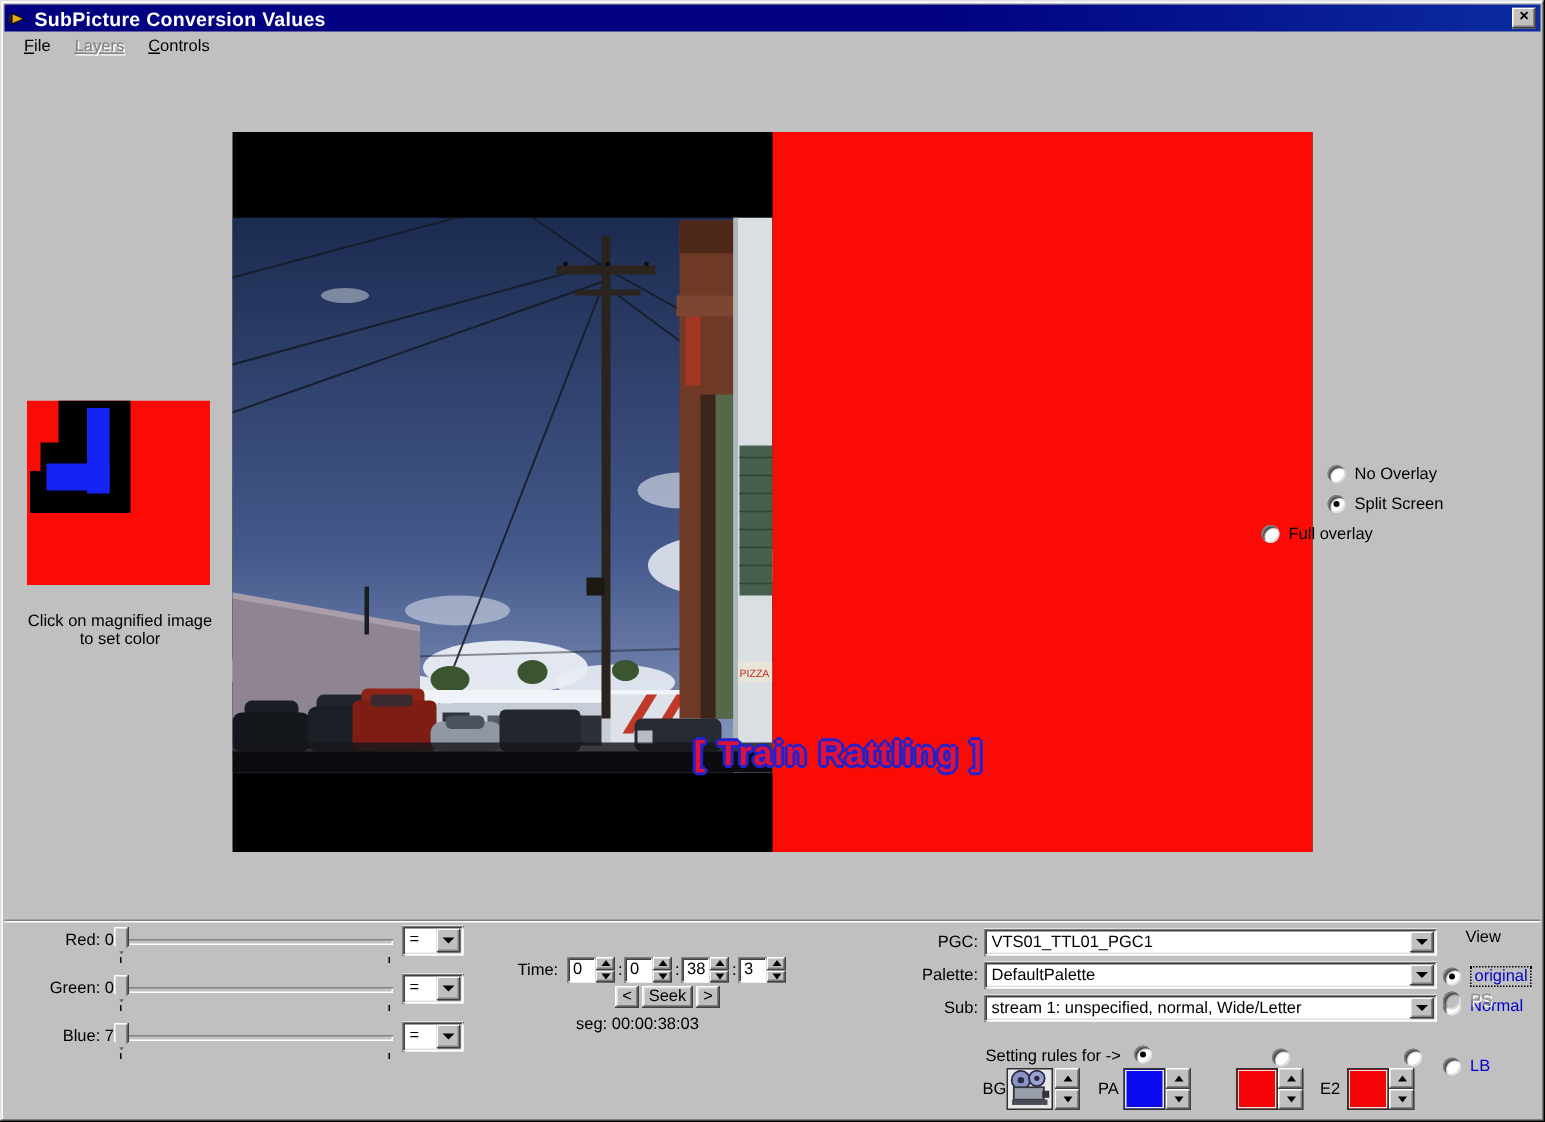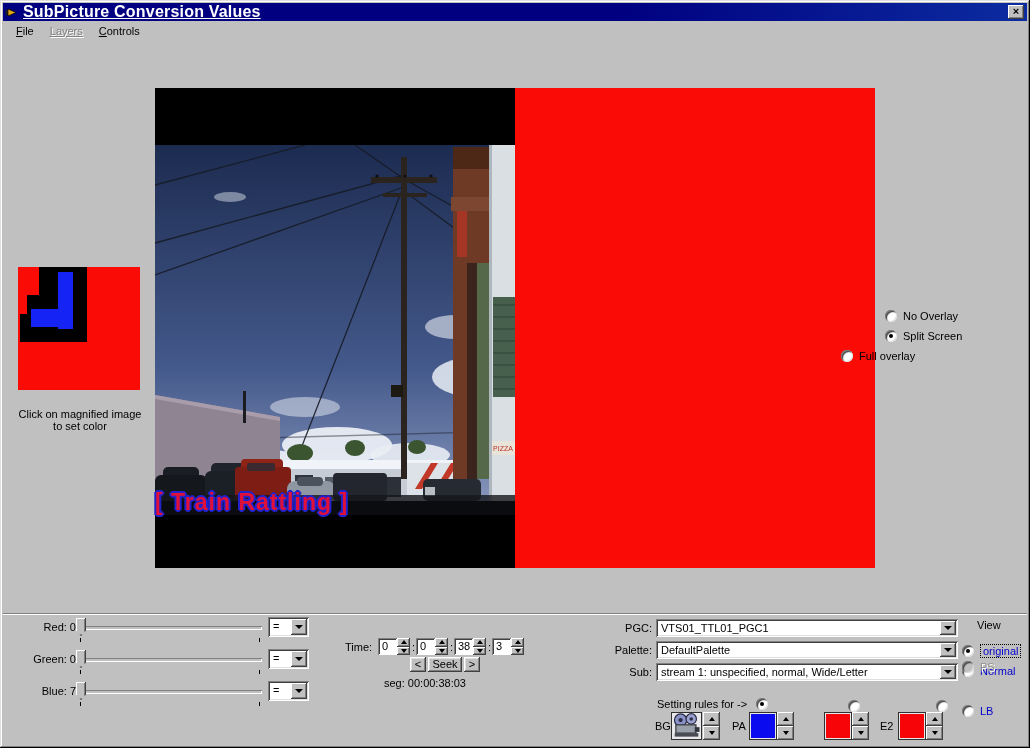--- a/index.html
+++ b/index.html
@@ -5,38 +5,38 @@
   * { margin:0; padding:0; box-sizing:border-box; }
   body { width:1030px; height:748px; background:#c0c0c0; font-family:"Liberation Sans", sans-serif; font-size:11px; color:#000; overflow:hidden; }
   .window { position:relative; width:1030px; height:748px; background:#c0c0c0;
     box-shadow: inset -1px -1px 0 #000, inset 1px 1px 0 #dfdfdf, inset -2px -2px 0 #808080, inset 2px 2px 0 #fff; }
   .abs { position:absolute; }
 
   
   .titlebar { position:absolute; left:3px; top:3px; width:1024px; height:18px;
     background:linear-gradient(90deg,#000080 0%,#000080 60%,#0c2ca0 100%);
     display:flex; align-items:center; padding:0 2px; }
-  .title-text { color:#fff; font-weight:bold; font-size:16px; margin-left:4px; letter-spacing:.2px;text-decoration:underline; }
+  .title-text { color:#fff; font-weight:bold; font-size:13px; margin-left:4px; letter-spacing:.2px; }
   .app-icon { width:14px; height:13px; flex:0 0 auto; }
   .close-btn { position:absolute; right:3px; top:2px; width:16px; height:14px; background:#c0c0c0;
     box-shadow: inset -1px -1px 0 #404040, inset 1px 1px 0 #fff, inset -2px -2px 0 #808080;
     font-weight:bold; font-size:11px; line-height:13px; text-align:center; cursor:default; }
   .menubar { position:absolute; left:3px; top:21px; width:1024px; height:19px; display:flex; align-items:center; padding-left:6px; gap:2px; }
   .menu-item { display:inline-block; padding:2px 7px; }
   .menu-item::first-letter { text-decoration:underline; }
   .menu-item.disabled { color:#808080; text-shadow:1px 1px 0 #fff;text-decoration:underline; }
 
   
   .mag-caption { position:absolute; left:8px; top:392px; width:144px; text-align:center; line-height:12px;margin-top:16px; }
 
   
   .video { position:absolute; left:155px; top:88px; width:720px; height:480px; background:#000; }
   .photo { position:absolute; left:0; top:57px; width:360px; height:370px; }
   .red-overlay { position:absolute; left:360px; top:0; width:360px; height:480px; }
-  .subtitle { position:absolute; left:0; top:401px; width:808px; 
+  .subtitle { position:absolute; left:0; top:401px; width:808px; text-align:center;
     font-size:23px; font-weight:bold; letter-spacing:1px; color:#e01038;
     text-shadow:-2px 0 0 #2222cd, 2px 0 0 #2222cd, 0 -2px 0 #2222cd, 0 2px 0 #2222cd,
       -1px -1px 0 #2222cd, 1px -1px 0 #2222cd, -1px 1px 0 #2222cd, 1px 1px 0 #2222cd; }
 
   
   .radio { width:12px; height:12px; border-radius:50%; background:#fff; display:inline-block; vertical-align:middle;
     box-shadow: inset 1px 1px 0 #808080, inset -1px -1px 0 #dfdfdf, inset 2px 2px 1px #404040; position:relative; }
   .radio.checked::after { content:""; position:absolute; left:4px; top:4px; width:4px; height:4px; border-radius:50%; background:#000; }
   .radio.disabled { background:#c0c0c0; }
   .radio-row { position:absolute; display:flex; align-items:center; gap:6px; height:14px; }

